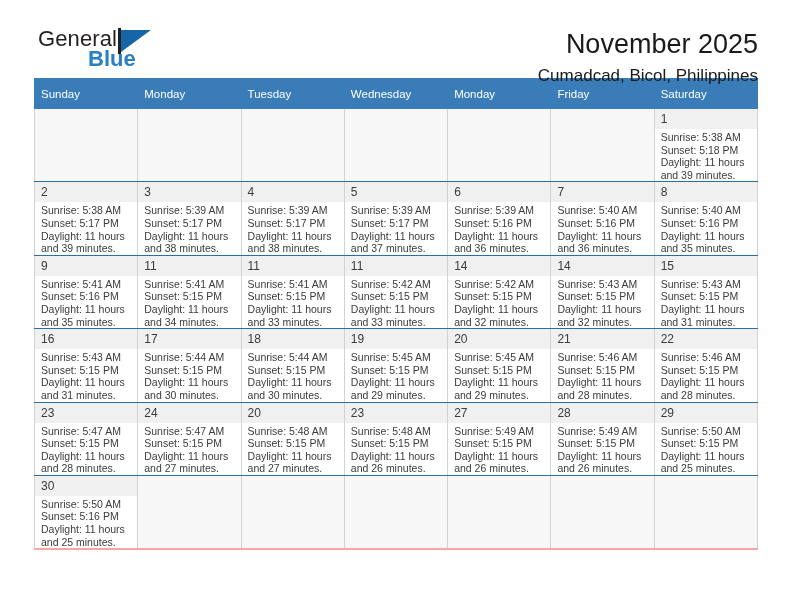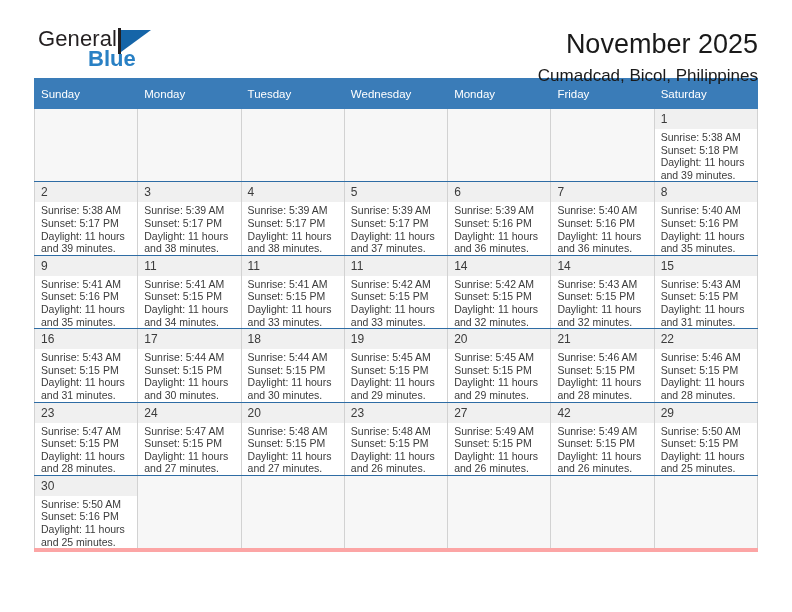--- a/index.html
+++ b/index.html
@@ -139,21 +139,21 @@
     white-space: nowrap;
   }
   td.blank {
     background: #f7f7f7;
     border-bottom: 1px solid #2e6ca4;
   }
   td.blank .cell-inner {
     background: #f7f7f7;
   }
   tr.week-last td {
-    border-bottom: 4px solid #fca5a5;
+    border-bottom: 2px solid #fca5a5;
   }
 </style>
 </head>
 <body>
 
 <div class="page">
 
   <div class="header">
 
     <div class="brand">
@@ -502,21 +502,21 @@
               <div class="info">
                 <div class="info-line">Sunrise: 5:49 AM</div>
                 <div class="info-line">Sunset: 5:15 PM</div>
                 <div class="info-line">Daylight: 11 hours</div>
                 <div class="info-line">and 26 minutes.</div>
               </div>
             </div>
           </td>
           <td>
             <div class="cell-inner">
-              <div class="daynum">42</div>
+              <div class="daynum">28</div>
               <div class="info">
                 <div class="info-line">Sunrise: 5:49 AM</div>
                 <div class="info-line">Sunset: 5:15 PM</div>
                 <div class="info-line">Daylight: 11 hours</div>
                 <div class="info-line">and 26 minutes.</div>
               </div>
             </div>
           </td>
           <td>
             <div class="cell-inner">

